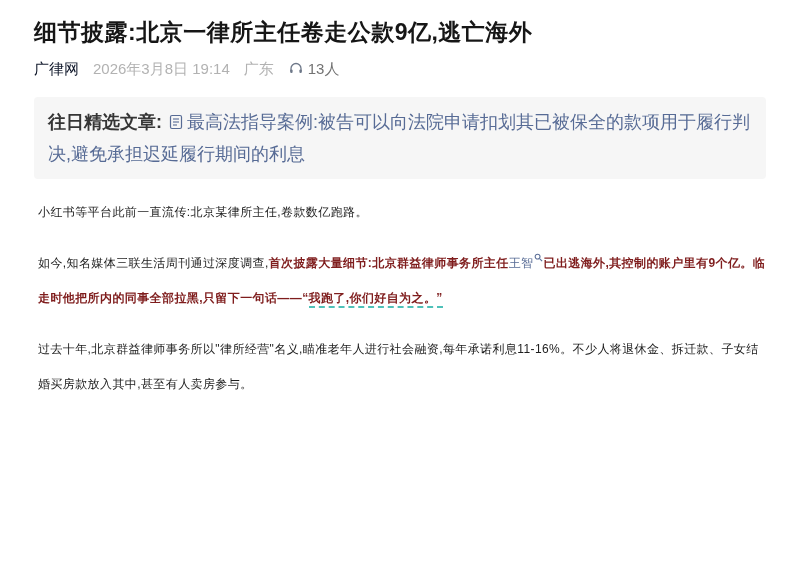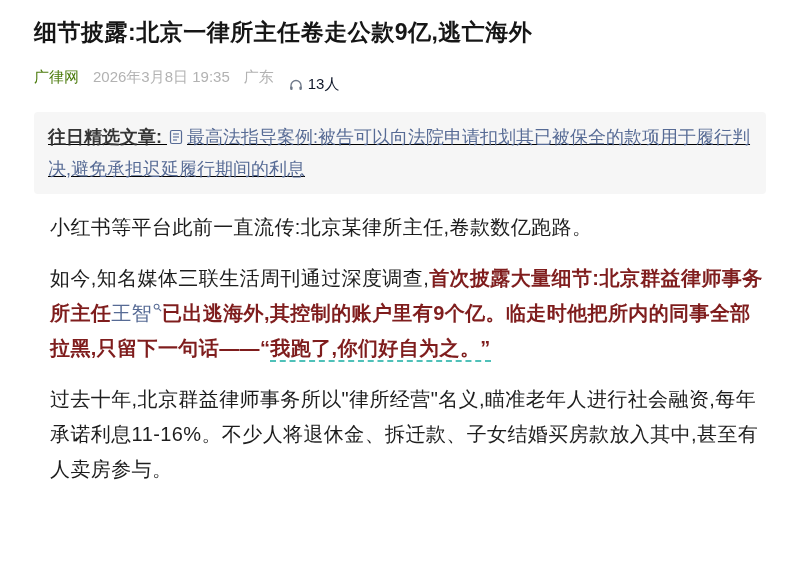--- a/index.html
+++ b/index.html
@@ -23,62 +23,59 @@
     letter-spacing: 0.5px;
   }
   .byline {
     display: flex;
     align-items: center;
     gap: 14px;
     font-size: 15px;
     margin-bottom: 18px;
   }
   .byline .source {
-    color: #4d7c0f;
+    color: #0f172a;
     cursor: pointer;
     text-decoration: none;
   }
   .byline .date, .byline .location { color: #b2b2b2; }
   .byline .listen {
     display: inline-flex;
-    align-items: center;
     gap: 4px;
-    color: #0f172a;
+    color: #737373;
     cursor: pointer;
-    margin-top: 15px;
   }
   .byline .listen svg { display: block; }
   .featured-box {
     background: #f6f6f6;
     border-radius: 4px;
     padding: 10px 14px;
     font-size: 18px;
     line-height: 30px;
     margin-bottom: 16px;
-    text-decoration: underline;
   }
   .featured-box .label {
     color: #353535;
     font-weight: bold;
   }
   .featured-box a {
     color: #576b95;
     text-decoration: none;
     cursor: pointer;
   }
   .featured-box .doc-icon {
     display: inline-block;
     vertical-align: -2px;
     margin: 0 4px 0 2px;
   }
   .para {
-    font-size: 20px;
+    font-size: 12px;
     line-height: 35px;
     color: #1d1d1d;
-    margin: 0 0 16px 16px;
+    margin: 0 0 16px 4px;
     letter-spacing: 0.4px;
   }
   .red {
     color: #7f1d1d;
     font-weight: bold;
   }
   .entity-link {
     color: #576b95;
     text-decoration: none;
     cursor: pointer;
@@ -96,21 +93,21 @@
 </style>
 </head>
 <body>
 
 <div class="page">
 
   <h1 class="title">细节披露:北京一律所主任卷走公款9亿,逃亡海外</h1>
 
   <div class="byline">
     <a class="source">广律网</a>
-    <span class="date">2026年3月8日 19:35</span>
+    <span class="date">2026年3月8日 19:14</span>
     <span class="location">广东</span>
     <span class="listen">
       <span>
         <svg width="16" height="16" viewBox="0 0 16 16" fill="none">
           <path d="M3 11 V8.5 a5 5 0 0 1 10 0 V11" stroke="#6e7889" stroke-width="1.3" fill="none" stroke-linecap="round"></path>
           <rect x="2.2" y="9.4" width="2.4" height="3.6" rx="1.1" fill="#6e7889"></rect>
           <rect x="11.4" y="9.4" width="2.4" height="3.6" rx="1.1" fill="#6e7889"></rect>
         </svg>
       </span>
       <span>13人</span>

